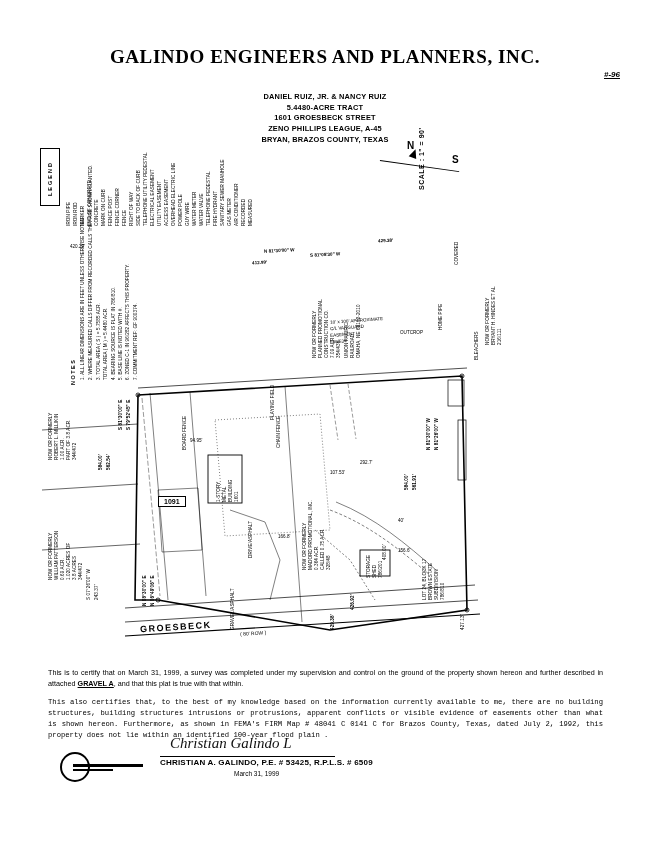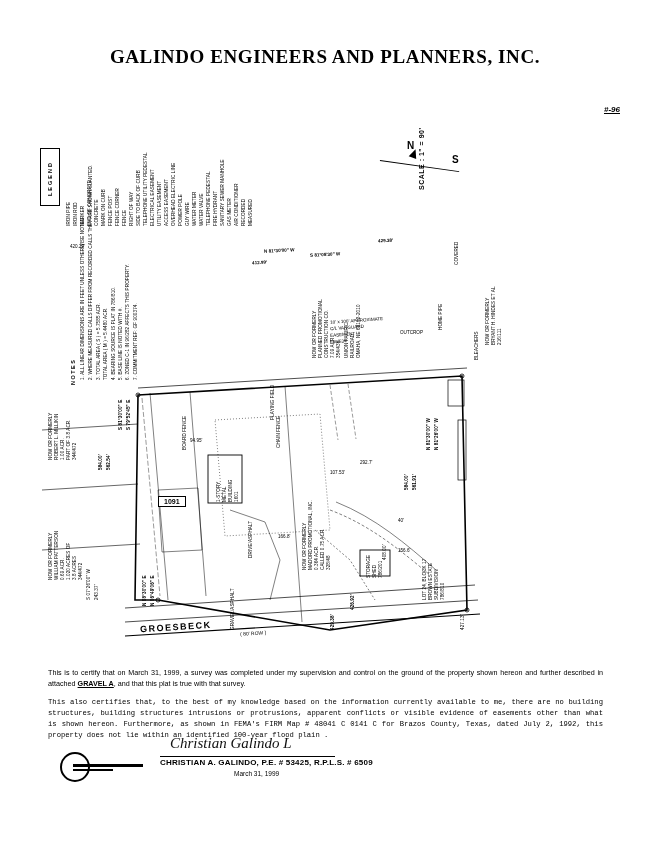--- a/index.html
+++ b/index.html
@@ -41,21 +41,20 @@
     letter-spacing: 0.2px;
   }
   .job-no {
     position: absolute;
     top: 70px;
     right: 30px;
     font-size: 8px;
     font-weight: bold;
     font-style: italic;
     text-decoration: underline;
-    margin-top: 35px;
   }
   
   .owner-block {
     position: absolute;
     top: 92px;
     left: 0;
     width: 650px;
     text-align: center;
     font-size: 7.4px;
     font-weight: bold;
@@ -244,20 +243,27 @@
 </head>
 <body>
 
 <div id="page">
 
   <div class="firm-title">
     <span>GALINDO ENGINEERS AND PLANNERS, INC.</span>
   </div>
   <div class="job-no">#-96</div>
 
+  <div class="owner-block">
+    <div>DANIEL RUIZ, JR. &amp; NANCY RUIZ</div>
+    <div>5.4480-ACRE TRACT</div>
+    <div>1601 GROESBECK STREET</div>
+    <div>ZENO PHILLIPS LEAGUE, A-45</div>
+    <div>BRYAN, BRAZOS COUNTY, TEXAS</div>
+  </div>
 
   <div id="drawing">
 
     <div class="legend-box"></div>
     <div class="legend-label">LEGEND</div>
 
     <div class="vt" style="left:36px;  top:96px;">IRON PIPE</div>
     <div class="vt" style="left:43px;  top:96px;">IRON ROD</div>
     <div class="vt" style="left:50px;  top:96px;">MARKER</div>
     <div class="vt" style="left:57px;  top:96px;">END OF CONCRETE</div>
@@ -447,21 +453,21 @@
     <div class="ht" style="left:330px; top:330px;">292.7'</div>
     <div class="ht" style="left:248px; top:404px;">166.8'</div>
     <div class="ht" style="left:368px; top:388px;">40'</div>
     <div class="vt" style="left:64px;  top:470px;">243.37'</div>
     <div class="vt" style="left:56px;  top:470px;">S 07°26'00" W</div>
     <div class="ht" style="left:368px; top:418px;">156.6'</div>
 
   </div>
 
   <div class="cert" id="cert1">
-    <span>This is to certify that on March 31, 1999, a survey was completed under my supervision and control on the ground of the property shown hereon and further described in attached </span><u>GRAVEL A</u><span>, and that this plat is true with that survey.</span>
+    <span>This is to certify that on March 31, 1999, a survey was completed under my supervision and control on the ground of the property shown hereon and further described in attached </span><u>GRAVEL A</u><span>, and that this plat is true with that within.</span>
   </div>
   <div class="cert" id="cert2">This also certifies that, to the best of my knowledge based on the information currently available to me, there are no building structures, building structures intrusions or protrusions, apparent conflicts or visible evidence of easements other than what is shown hereon.  Furthermore, as shown in FEMA's FIRM Map # 48041 C 0141 C for Brazos County, Texas, dated July 2, 1992, this property does not lie within an identified 100-year flood plain .</div>
 
   <div class="sig-script">Christian Galindo L</div>
   <div class="sig-line"></div>
   <div class="sig-name">CHRISTIAN A. GALINDO, P.E. # 53425, R.P.L.S. # 6509</div>
   <div class="sig-date">March 31, 1999</div>
 
   <div class="logo">
     <div class="circle"></div>

